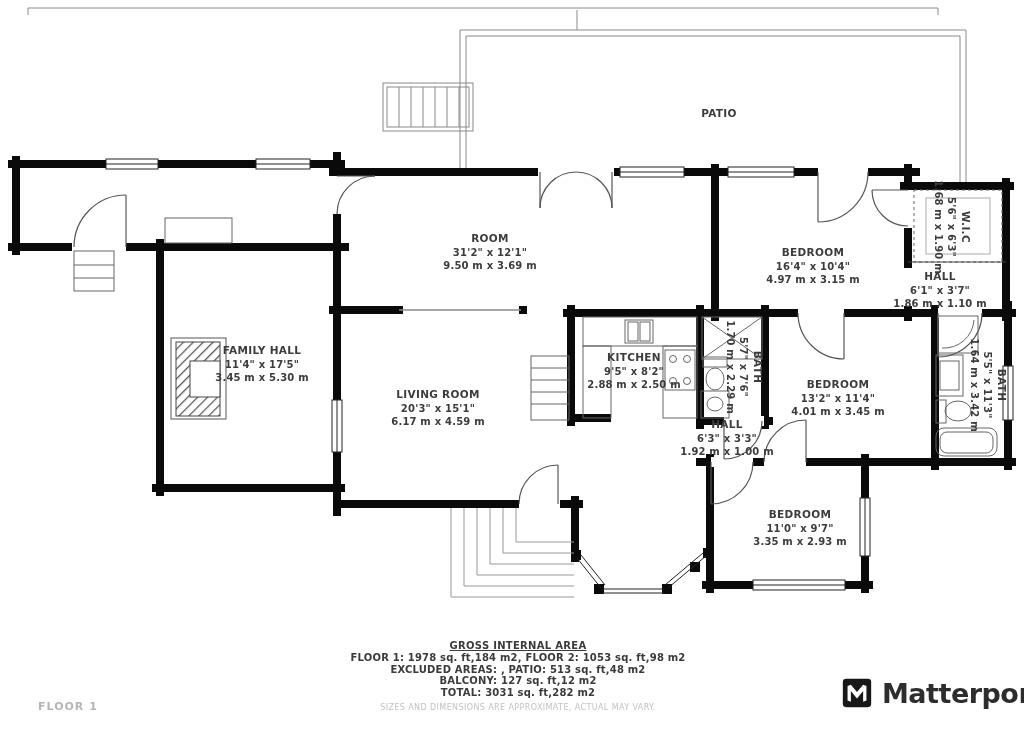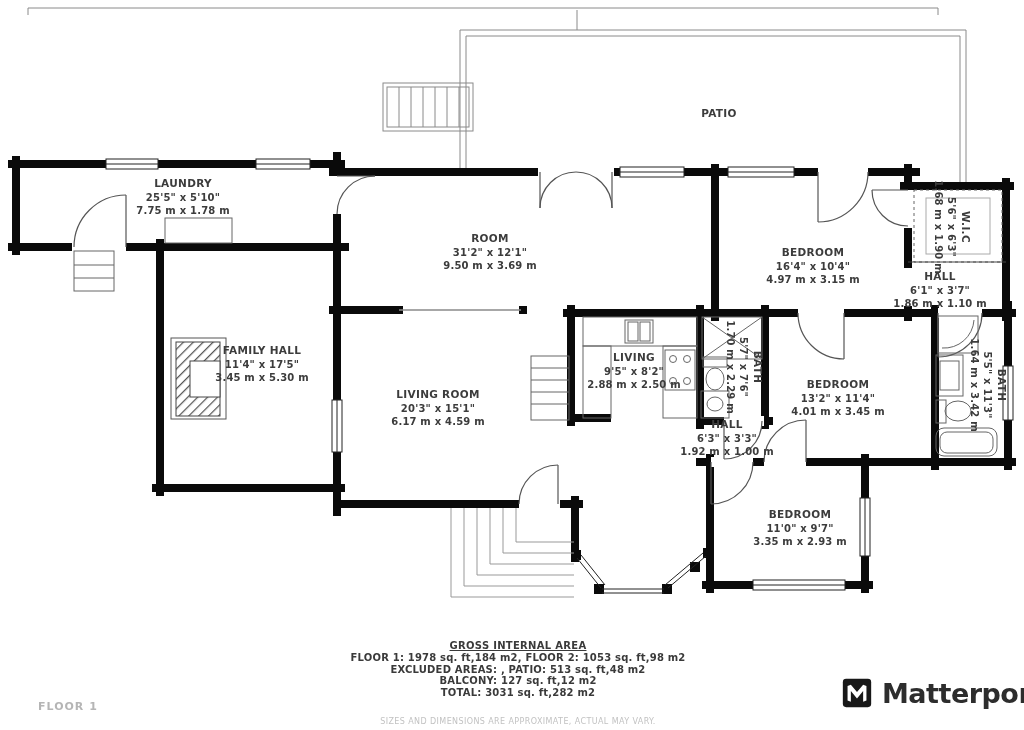--- a/index.html
+++ b/index.html
@@ -8,21 +8,21 @@
   #plan-svg{position:absolute;left:0;top:0;}
   .room-label{position:absolute;transform:translate(-50%,-50%);text-align:center;
     color:#3c3c3c;white-space:nowrap;z-index:5;}
   .room-label .nm{font-size:10.5px;font-weight:700;letter-spacing:.3px;line-height:1.3;}
   .room-label .dim{font-size:10px;font-weight:700;letter-spacing:.2px;line-height:1.3;}
   .room-label.vertical{transform:translate(-50%,-50%) rotate(90deg);}
   #footer-block{position:absolute;left:318px;top:640px;width:400px;text-align:center;
     color:#3a3a3a;z-index:5;}
   #footer-block .f-title{font-size:10px;font-weight:700;letter-spacing:.3px;line-height:1.18;text-decoration:underline;}
   #footer-block .f-line{font-size:10px;font-weight:700;letter-spacing:.2px;line-height:1.18;}
-  #footer-block .f-disc{font-size:8px;font-weight:400;color:#c2c2c2;letter-spacing:.4px;margin-top:18px;}
+  #footer-block .f-disc{font-size:8px;font-weight:400;color:#c2c2c2;letter-spacing:.4px;margin-top:4px;}
   #floor-label{position:absolute;left:14px;top:700px;font-size:11px;font-weight:700;
     color:#b5b5b5;letter-spacing:1px;z-index:5;margin-left:24px;}
   #brand{position:absolute;left:840px;top:676px;display:flex;align-items:center;gap:8px;z-index:5;}
   #brand .brand-text{font-size:27px;font-weight:700;color:#2d2d2d;letter-spacing:-0.5px;}
 </style>
 </head>
 <body>
 
 <div id="stage">
 
@@ -212,25 +212,20 @@
       <rect x="940" y="432" width="53" height="21" rx="7"></rect>
     </g>
 
     <g>
       <rect x="171" y="338" width="55" height="81" fill="none" stroke="#555" stroke-width="1"></rect>
       <rect x="176" y="342" width="44" height="74" fill="url(#hatch)" stroke="#444" stroke-width="1"></rect>
       <rect x="190" y="361" width="30" height="36" fill="#ffffff" stroke="#444" stroke-width="1"></rect>
     </g>
   </svg>
 
-  <div class="room-label" style="left:183px;top:197px">
-    <div class="nm">LAUNDRY</div>
-    <div class="dim">25'5" x 5'10"</div>
-    <div class="dim">7.75 m x 1.78 m</div>
-  </div>
   <div class="room-label" style="left:719px;top:114px">
     <div class="nm">PATIO</div>
   </div>
   <div class="room-label" style="left:490px;top:252px">
     <div class="nm">ROOM</div>
     <div class="dim">31'2" x 12'1"</div>
     <div class="dim">9.50 m x 3.69 m</div>
   </div>
   <div class="room-label" style="left:813px;top:266px">
     <div class="nm">BEDROOM</div>
@@ -251,21 +246,21 @@
     <div class="nm">FAMILY HALL</div>
     <div class="dim">11'4" x 17'5"</div>
     <div class="dim">3.45 m x 5.30 m</div>
   </div>
   <div class="room-label" style="left:438px;top:408px">
     <div class="nm">LIVING ROOM</div>
     <div class="dim">20'3" x 15'1"</div>
     <div class="dim">6.17 m x 4.59 m</div>
   </div>
   <div class="room-label" style="left:634px;top:371px">
-    <div class="nm">LIVING</div>
+    <div class="nm">KITCHEN</div>
     <div class="dim">9'5" x 8'2"</div>
     <div class="dim">2.88 m x 2.50 m</div>
   </div>
   <div class="room-label vertical" style="left:744px;top:367px">
     <div class="nm">BATH</div>
     <div class="dim">5'7" x 7'6"</div>
     <div class="dim">1.70 m x 2.29 m</div>
   </div>
   <div class="room-label" style="left:838px;top:398px">
     <div class="nm">BEDROOM</div>

